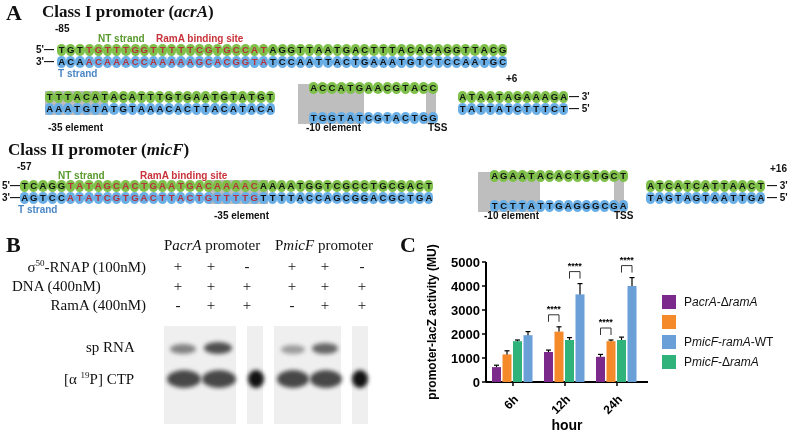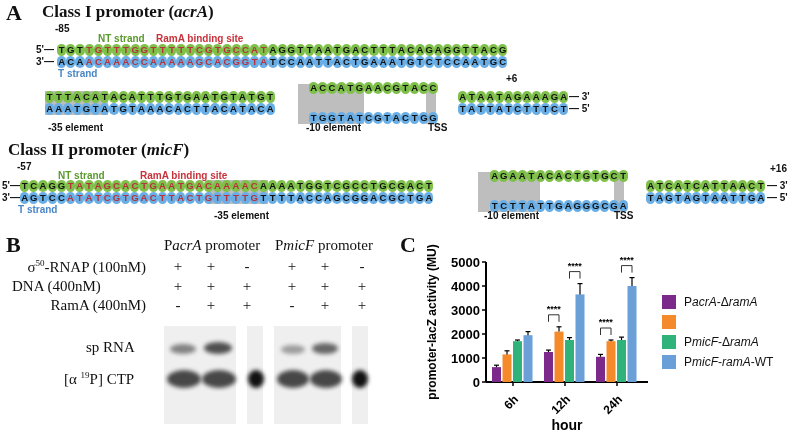--- a/index.html
+++ b/index.html
@@ -564,20 +564,20 @@
 
 <div class="abs" style="left:662px;top:292px;" id="legend">
     <div class="legend-item">
       <span class="legend-sw" style="background: rgb(123, 42, 140);"></span>
       <span>P<i>acrA</i>-Δ<i>ramA</i></span>
     </div>
     <div class="legend-item">
       <span class="legend-sw" style="background: rgb(245, 138, 42);"></span>
     </div>
     <div class="legend-item">
+      <span class="legend-sw" style="background: rgb(106, 159, 216);"></span>
+      <span>P<i>micF</i>-<i>ramA</i>-WT</span>
+    </div>
+    <div class="legend-item">
       <span class="legend-sw" style="background: rgb(47, 179, 122);"></span>
       <span>P<i>micF</i>-Δ<i>ramA</i></span>
     </div>
-    <div class="legend-item">
-      <span class="legend-sw" style="background: rgb(106, 159, 216);"></span>
-      <span>P<i>micF</i>-<i>ramA</i>-WT</span>
-    </div>
   </div>
 
 </body></html>

